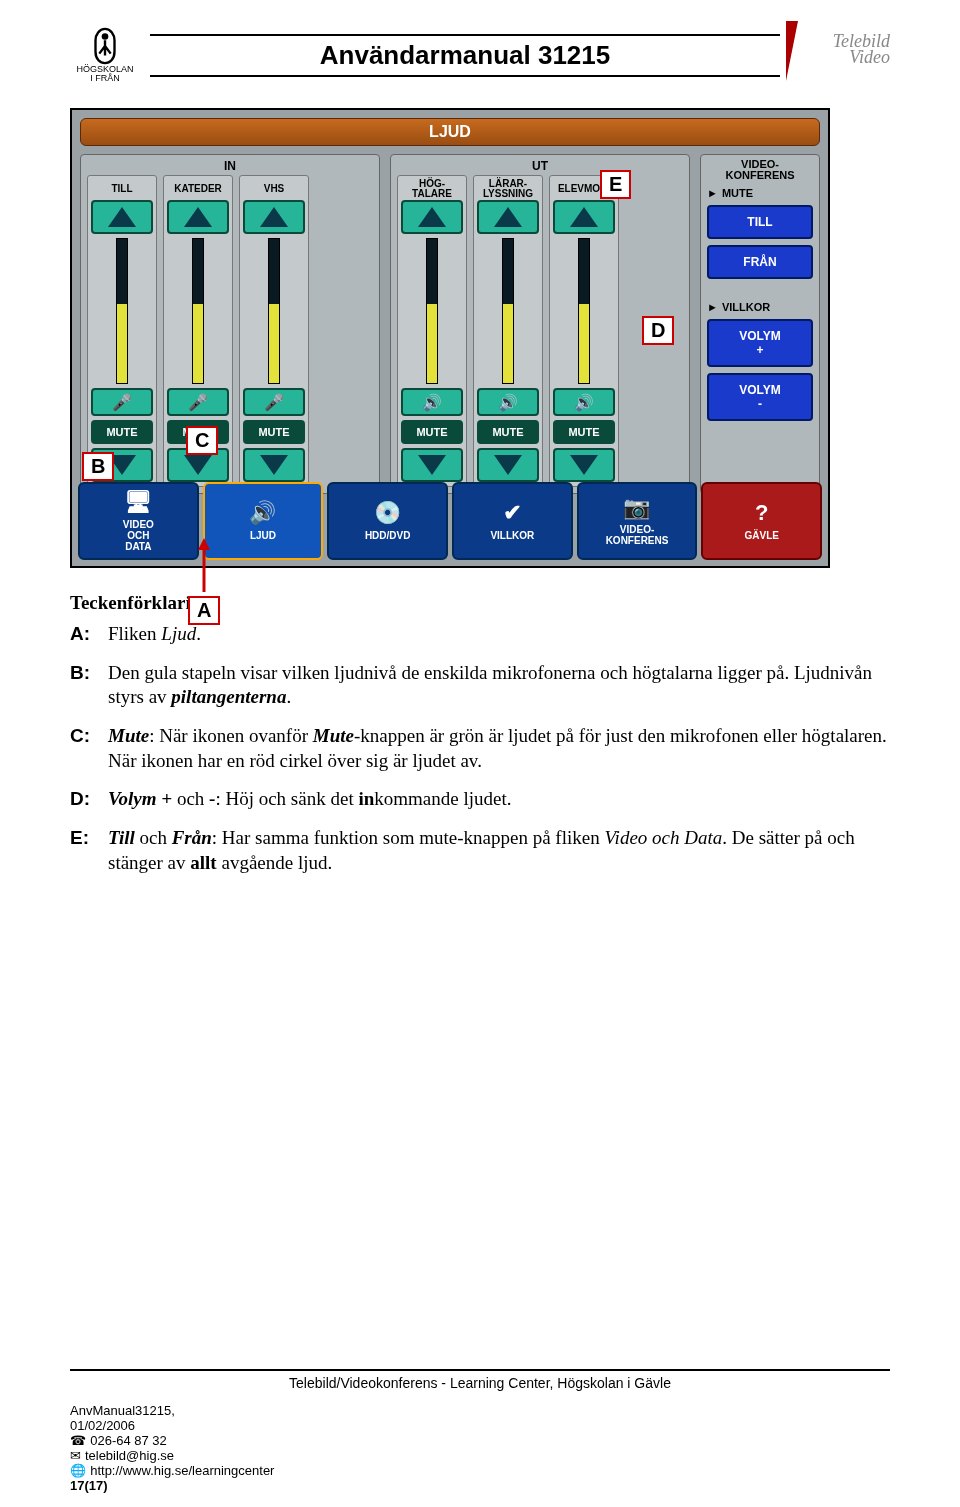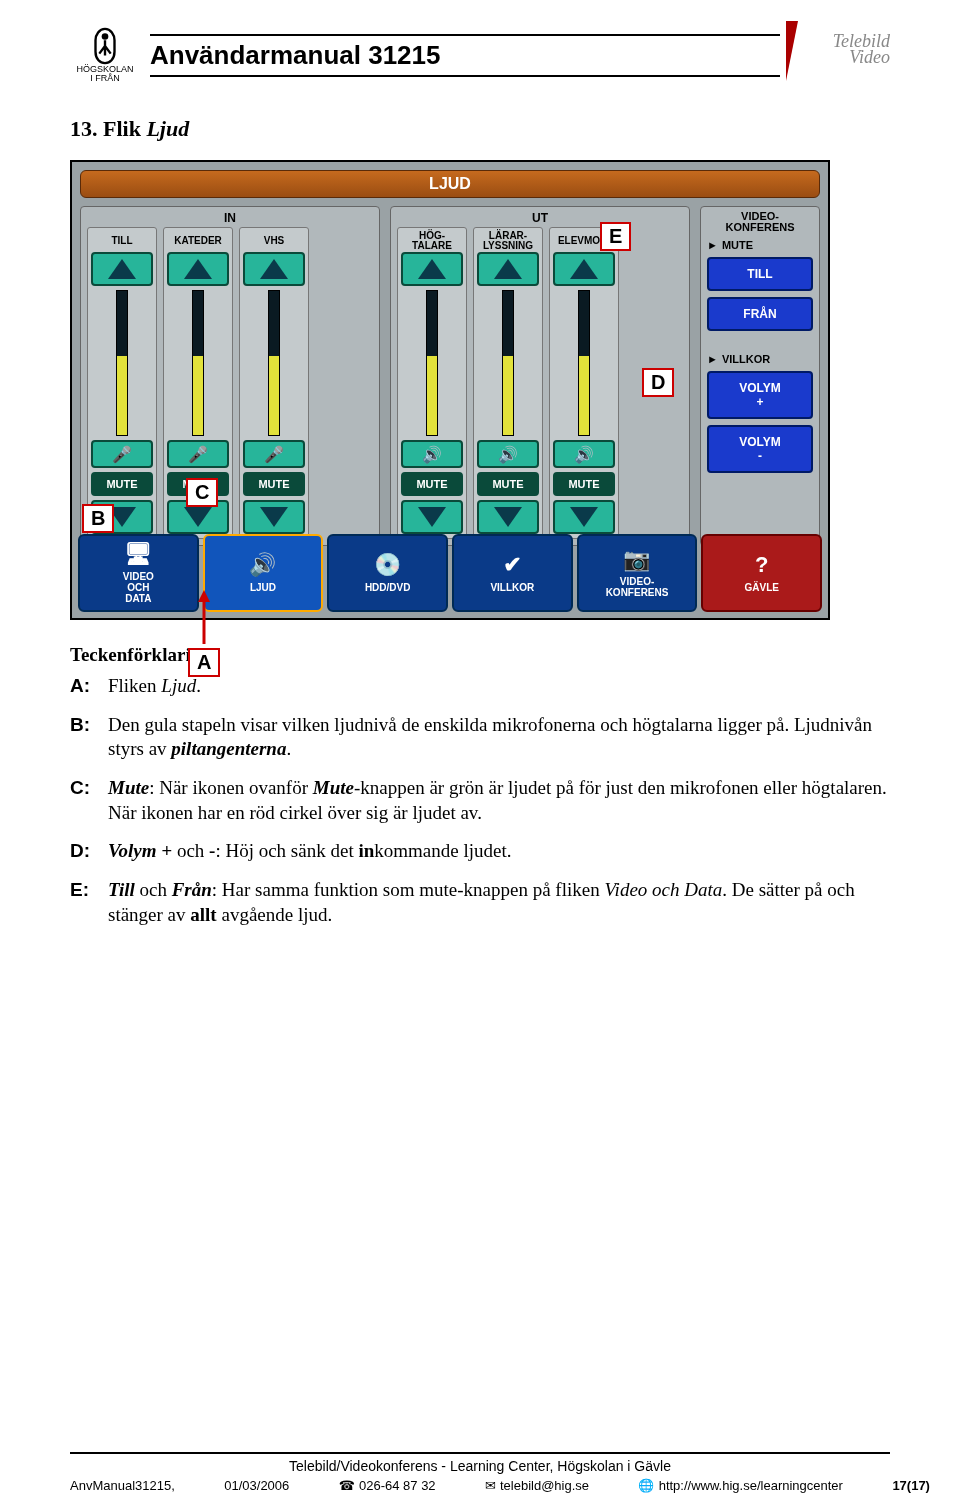--- a/index.html
+++ b/index.html
@@ -22,21 +22,21 @@
     width: 70px; height: 70px;
     display: flex; flex-direction: column; align-items: center; justify-content: center;
     font-size: 9px; line-height: 1; font-family: Arial, sans-serif;
   }
   .logo-hig svg { display: block; }
   .header-title-wrap {
     flex: 1;
     border-top: 2px solid #000;
     border-bottom: 2px solid #000;
     padding: 4px 0;
-    text-align: left;
+    text-align: center;
   }
   .header-title {
     font-family: Arial, Helvetica, sans-serif;
     font-weight: bold;
     font-size: 26px;
   }
   .logo-lc {
     width: 100px; height: 60px;
     font-family: Georgia, serif;
     color: #888;
@@ -211,28 +211,29 @@
   
   .footer {
     position: absolute;
     left: 0; right: 0; bottom: 14px;
     font-family: Arial, sans-serif;
     font-size: 14px;
   }
   .footer-line1 {
     text-align: center;
     border-top: 2px solid #000;
-    margin: 0 70px;
+    margin: 8px 70px;
     padding-top: 4px;
   }
   .footer-line2 {
     display: flex;
-    justify-content: space-between;
+    justify-content: flex-start;
     padding: 4px 30px 0 70px;
     font-size: 13px;
+    flex-direction: column;
   }
   .footer-item { display: inline-flex; align-items: center; gap: 4px; }
 </style>
 </head>
 <body>
 
 <div class="page">
 
   <div class="header">
     <div class="logo-hig">
@@ -246,25 +247,20 @@
     </div>
     <div class="header-title-wrap">
       <span class="header-title">Användarmanual 31215</span>
     </div>
     <div class="logo-lc">
       <div>Telebild</div>
       <div>Video</div>
     </div>
   </div>
 
-  <h2 class="section-heading">
-    <span>13.</span>
-    <span>Flik</span>
-    <i>Ljud</i>
-  </h2>
 
 
   <div class="shot-wrap">
 
     <div class="panel">
       <div class="panel-title">LJUD</div>
 
       <div class="panel-body">
 
         <div class="group" style="flex:3">
@@ -445,21 +441,21 @@
       <div class="legend-row">
         <div class="legend-key">E:</div>
         <div class="legend-text"><b><i>Till</i></b> och <b><i>Från</i></b>: Har samma funktion som mute-knappen på fliken <i>Video och Data</i>. De sätter på och stänger av <b>allt</b> avgående ljud.</div>
       </div>
     </div>
 
   <div class="footer">
     <div class="footer-line1">Telebild/Videokonferens - Learning Center, Högskolan i Gävle</div>
     <div class="footer-line2">
       <span class="footer-item">AnvManual31215,</span>
-      <span class="footer-item">01/03/2006</span>
+      <span class="footer-item">01/02/2006</span>
       <span class="footer-item">
           <span>☎</span> 
           <span>026-64 87 32</span>
         </span>
       <span class="footer-item">
           <span>✉</span> 
           <span>telebild@hig.se</span>
         </span>
       <span class="footer-item">
           <span>🌐</span> 

